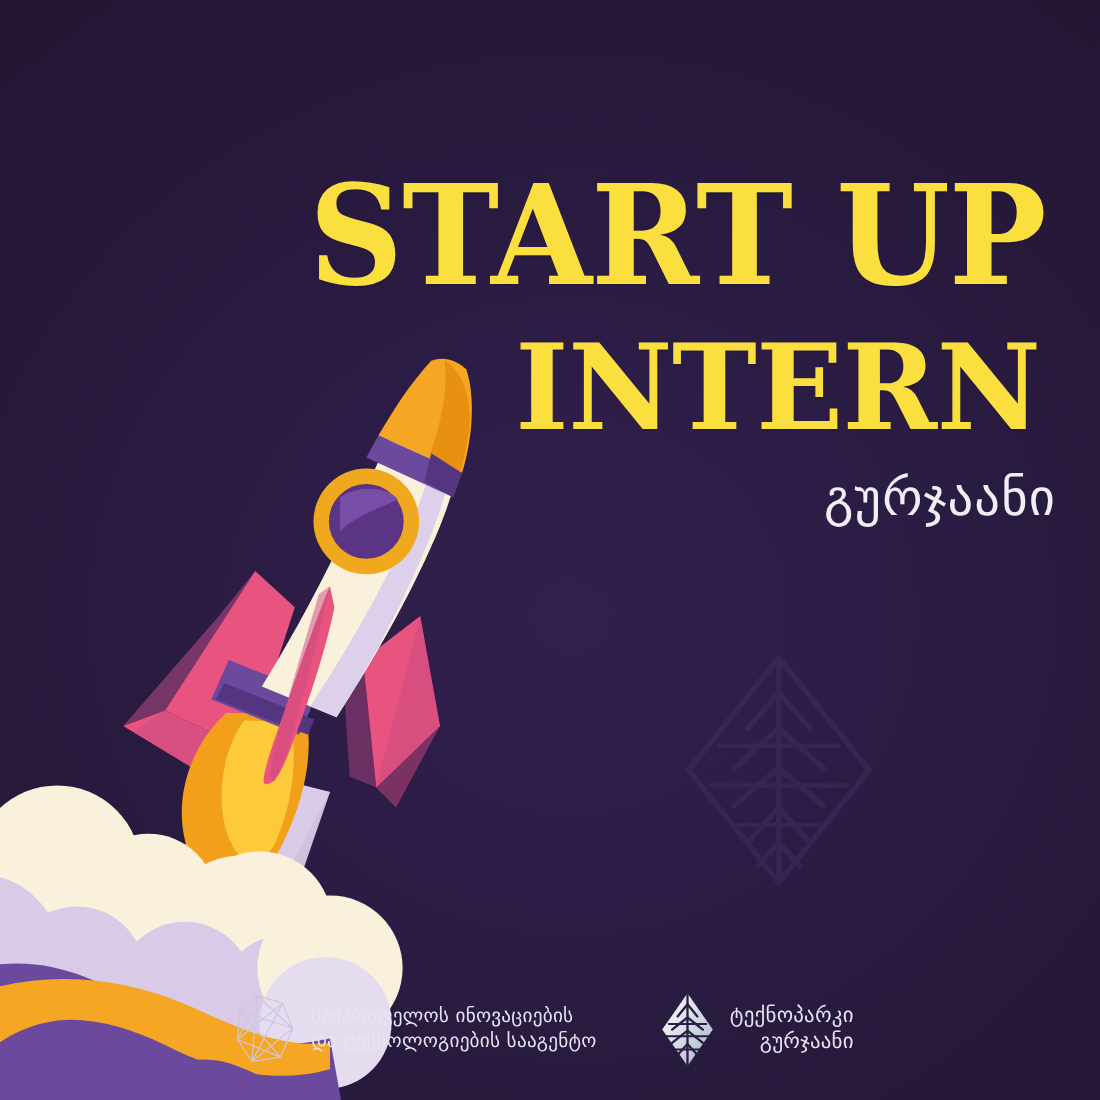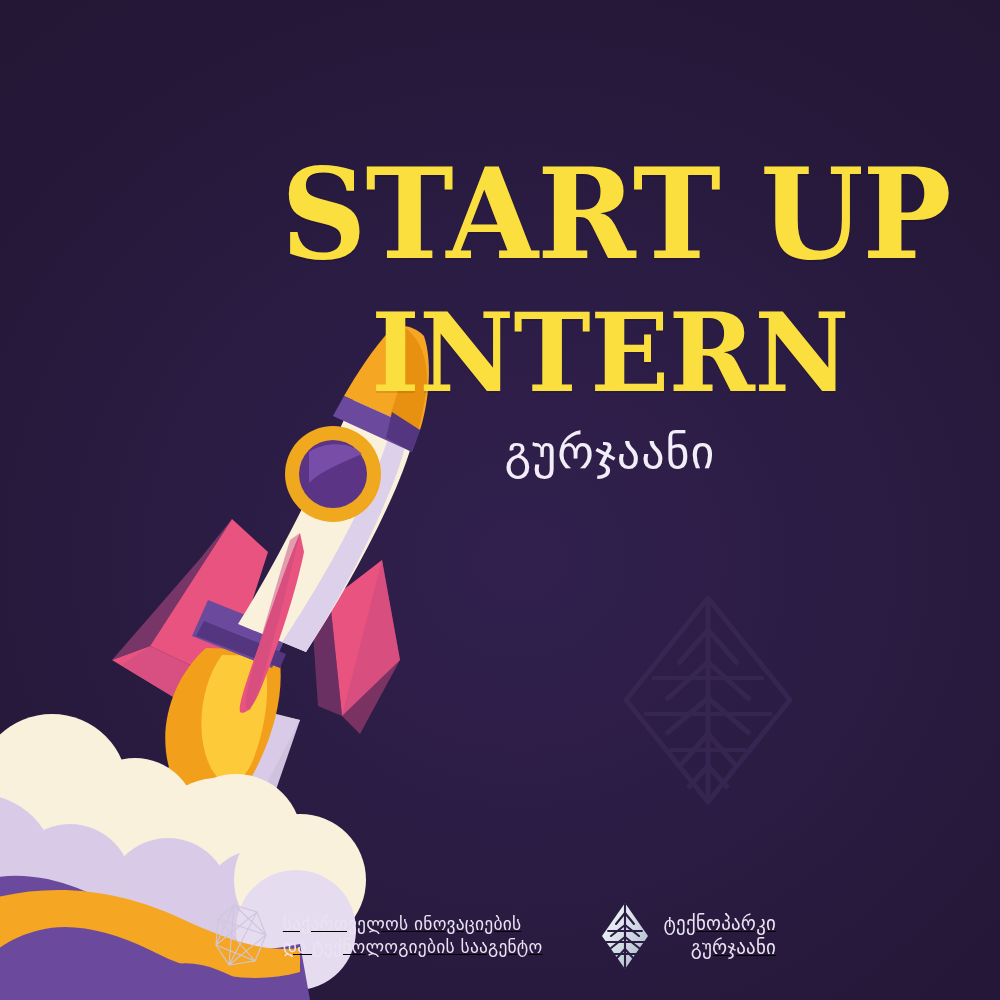--- a/index.html
+++ b/index.html
@@ -38,21 +38,21 @@
     width: 1000px;
     height: 1000px;
   }
 
   
   .headline-block {
     position: absolute;
     left: 260px;
     top: 155px;
     width: 700px;
-    text-align: center;
+    text-align: right;
   }
   .title-main {
     font-family: "DejaVu Serif", "Liberation Serif", serif;
     font-weight: 700;
     font-size: 126px;
     line-height: 0.94;
     letter-spacing: -1px;
     color: #fbdf3e;
     margin: 0;
     transform: scaleX(0.94);
@@ -86,21 +86,20 @@
   
   .footer {
     position: absolute;
     left: 0;
     bottom: 18px;
     width: 988px;
     display: flex;
     justify-content: center;
     align-items: center;
     gap: 58px;
-    text-decoration: underline;
   }
   .logo-lockup {
     display: flex;
     align-items: center;
     gap: 13px;
   }
   .logo-mark {
     flex: 0 0 auto;
     display: block;
   }

